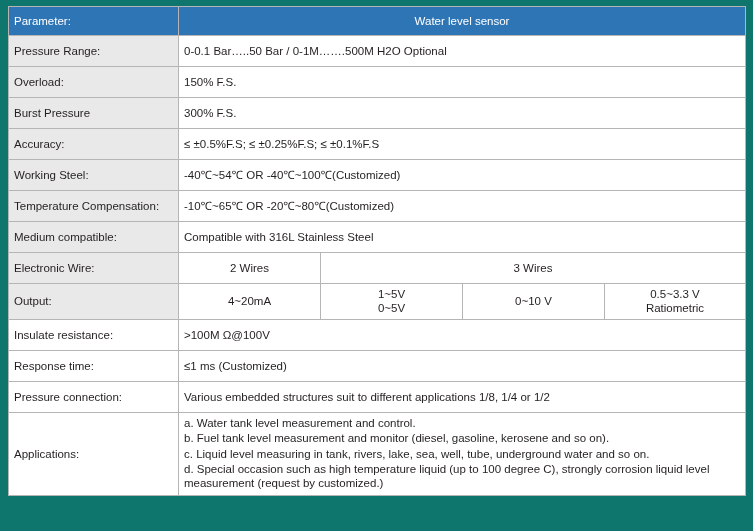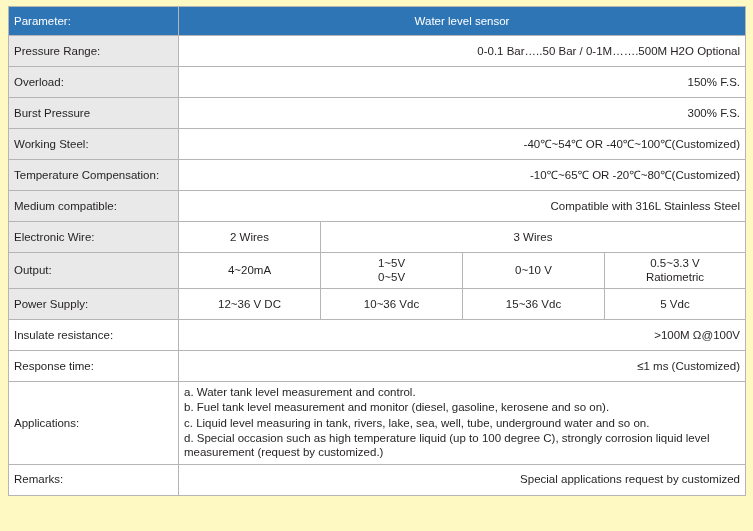--- a/index.html
+++ b/index.html
@@ -13,21 +13,21 @@
     font-family: "Liberation Sans", sans-serif;
     font-size: 12px;
     color: #231f20;
     overflow: hidden;
   }
   .sheet {
     width: 753px;
     height: 531px;
     box-sizing: border-box;
     padding: 6px 8px 6px 8px;
-    background: #fef9c3;
+    background: #0f766e;
   }
   table.spec {
     border-collapse: collapse;
     table-layout: fixed;
     width: 737px;
     border: 1px solid #b5b5b5;
   }
   table.spec td, table.spec th {
     border: 1px solid #b5b5b5;
     padding: 3px 5px;
@@ -61,21 +61,21 @@
   .shade {
     background: #e9e9e9;
   }
   .plain {
     background: #ffffff;
   }
   .center {
     text-align: center;
   }
   .left {
-    text-align: right;
+    text-align: left;
     margin-left: 15px;
   }
   .row-h {
     height: 31px;
   }
   .apps-cell {
     text-align: left;
     line-height: 1.45;
     padding-top: 5px;
     padding-bottom: 5px;
@@ -112,20 +112,24 @@
       </tr>
       <tr class="row-h">
         <td class="shade label-col">Overload:</td>
         <td class="plain left" colspan="4">150% F.S.</td>
       </tr>
       <tr class="row-h">
         <td class="shade label-col">Burst Pressure</td>
         <td class="plain left" colspan="4">300% F.S.</td>
       </tr>
       <tr class="row-h">
+        <td class="shade label-col">Accuracy:</td>
+        <td class="plain left" colspan="4">≤ ±0.5%F.S; ≤ ±0.25%F.S; ≤ ±0.1%F.S</td>
+      </tr>
+      <tr class="row-h">
         <td class="shade label-col">Working Steel:</td>
         <td class="plain left" colspan="4">-40℃~54℃ OR -40℃~100℃(Customized)</td>
       </tr>
       <tr class="row-h">
         <td class="shade label-col">Temperature Compensation:</td>
         <td class="plain left" colspan="4">-10℃~65℃ OR -20℃~80℃(Customized)</td>
       </tr>
       <tr class="row-h">
         <td class="shade label-col">Medium compatible:</td>
         <td class="plain left" colspan="4">Compatible with 316L Stainless Steel</td>
@@ -144,46 +148,39 @@
           <div>1~5V</div>
           <div>0~5V</div>
         </td>
         <td class="plain center">0~10 V</td>
         <td class="plain center two-line">
           <div>0.5~3.3 V</div>
           <div>Ratiometric</div>
         </td>
       </tr>
 
-      <tr class="row-h">
-        <td class="shade label-col">Power Supply:</td>
-        <td class="plain center">12~36 V DC</td>
-        <td class="plain center">10~36 Vdc</td>
-        <td class="plain center">15~36 Vdc</td>
-        <td class="plain center">5 Vdc</td>
-      </tr>
 
       <tr class="row-h">
         <td class="plain label-col">Insulate resistance:</td>
         <td class="plain left" colspan="4">&gt;100M Ω@100V</td>
       </tr>
       <tr class="row-h">
         <td class="plain label-col">Response time:</td>
         <td class="plain left" colspan="4">≤1 ms (Customized)</td>
+      </tr>
+      <tr class="row-h">
+        <td class="plain label-col">Pressure connection:</td>
+        <td class="plain left" colspan="4">Various embedded structures suit to different applications  1/8, 1/4 or 1/2</td>
       </tr>
 
       <tr>
         <td class="plain label-col">Applications:</td>
         <td class="plain apps-cell" colspan="4">
           <div>a. Water tank level measurement and control.</div>
           <div>b. Fuel tank level measurement and monitor (diesel, gasoline, kerosene and so on).</div>
           <div>c. Liquid level measuring in tank, rivers, lake, sea, well, tube, underground water and so on.</div>
           <div>d. Special occasion such as high temperature liquid (up to 100 degree C), strongly corrosion liquid level measurement (request by customized.)</div>
         </td>
       </tr>
 
-      <tr class="row-h">
-        <td class="plain label-col">Remarks:</td>
-        <td class="plain left" colspan="4">Special applications request by customized</td>
-      </tr>
     </tbody>
   </table>
 </div>
 
 </body></html>

